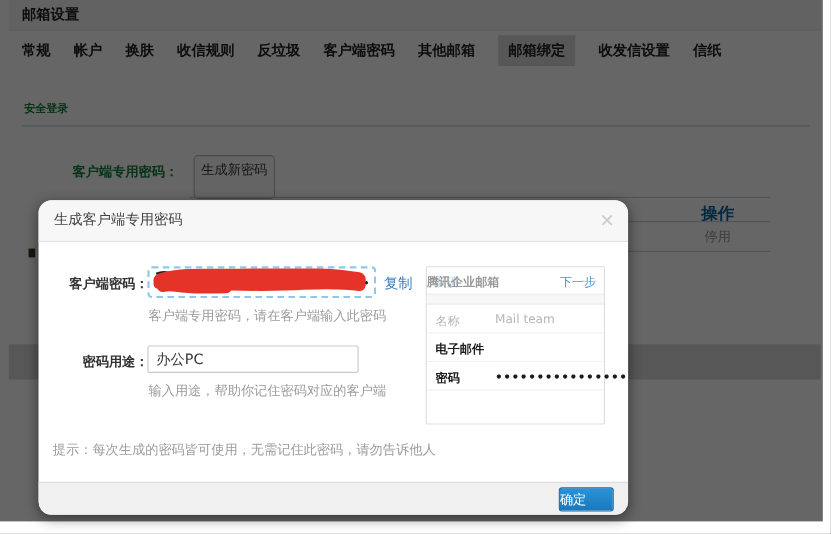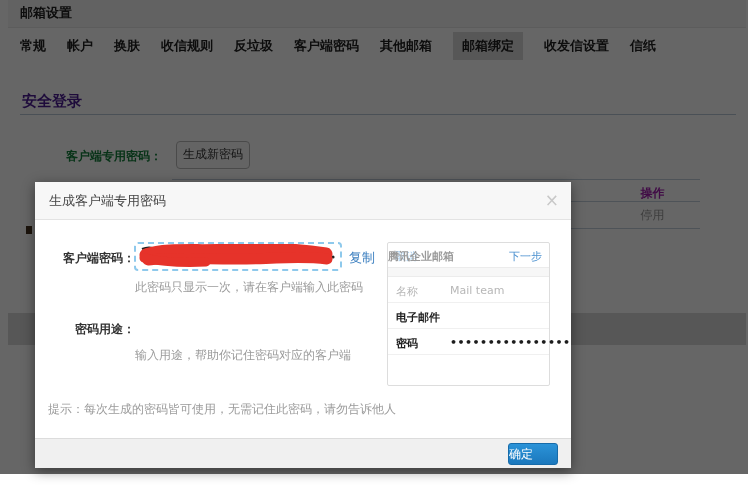--- a/index.html
+++ b/index.html
@@ -9,42 +9,42 @@
 
   
   .underlay { position:absolute; inset:0;font-family:Liberation Mono, monospace; }
   .titlebar { position:absolute; left:8px; top:0; width:738px; height:28px;
               background:#f4f4f4; border-bottom:1px solid #e6e6e6;
               font-size:13px; font-weight:bold; color:#222; line-height:28px; padding-left:12px; }
   .tabbar { position:absolute; left:8px; top:28px; width:738px; height:36px; background:#ffffff;
             display:flex; align-items:center; gap:21px; padding-left:12px; }
   .tab { font-size:13px; font-weight:bold; color:#222; white-space:nowrap; cursor:pointer; padding:5px 0; }
   .tab.active { background:#d9d9d9; padding:5px 9px; }
-  .section-title { position:absolute; left:22px; top:92px; font-size:15px; font-weight:bold; color:#4c1d95; }
+  .section-title { position:absolute; left:22px; top:92px; font-size:10px; font-weight:bold; color:#15803d; }
   .section-divider { position:absolute; left:20px; top:114px; width:716px; height:1px; background:#b8c8d8; }
   .field-label { position:absolute; left:20px; top:148px; width:142px; text-align:right;
                  font-size:12px; font-weight:bold; color:#15803d; }
-  .gen-btn { position:absolute; left:176px; top:141px; width:74px; height:28px;
+  .gen-btn { position:absolute; left:176px; top:141px; width:74px; height:40px;
              border:1px solid #b9b9b9; border-radius:4px; background:#fbfbfb;
              font-size:12px; color:#333; text-align:center; line-height:26px; cursor:pointer; }
   .tline { position:absolute; left:172px; width:528px; height:1px; background:#c2cfdc; }
   .t1 { top:179px; } .t2 { top:201px; } .t3 { top:228px; }
   .op-header { position:absolute; left:610px; top:185px; width:85px; text-align:center;
-               font-size:12px; font-weight:bold; color:#a21caf; }
+               font-size:15px; font-weight:bold; color:#0369a1; }
   .op-link { position:absolute; left:610px; top:207px; width:85px; text-align:center;
              font-size:12px; color:#999; cursor:pointer; }
   .gray-band { position:absolute; left:8px; top:313px; width:738px; height:32px; background:#d9d9d9; }
   .tiny-marker { position:absolute; left:26px; top:226px; width:6px; height:8px; background:#46321e; }
 
   
   .overlay { position:absolute; left:0; top:0; width:748px; height:474px; background:rgba(0,0,0,0.60); }
 
   
   .modal { position:absolute; left:35px; top:182px; width:536px; height:286px;
-           background:#ffffff; border-radius:0; overflow:hidden;
+           background:#ffffff; border-radius:12px; overflow:hidden;
            box-shadow:0 3px 12px rgba(0,0,0,0.45); }
   .modal-header { position:absolute; left:0; top:0; width:100%; height:38px;
                   background:#f7f7f7; border-bottom:1px solid #e3e3e3; }
   .modal-title { font-size:13px; color:#444; line-height:38px; padding-left:14px; }
   .modal-close { position:absolute; right:12px; top:8px; font-size:17px; color:#c8c8c8;
                  cursor:pointer; line-height:20px; }
 
   .pwd-label { position:absolute; left:12px; top:68px; width:88px; text-align:right;
                font-size:12px; font-weight:bold; color:#333; }
   .pwd-box { position:absolute; left:99px; top:60px; width:208px; height:29px;
@@ -135,23 +135,24 @@
         <path d="M6 5 q7 -3 14 0" stroke="#222" stroke-width="2.2" fill="none"></path>
         <path d="M168 5 q9 -4 18 2 l6 3" stroke="#222" stroke-width="2.4" fill="none"></path>
         <circle cx="197" cy="13" r="1.6" fill="#222"></circle>
 
         <path d="M10 11 C 32 4, 62 8, 96 6 C 130 4, 164 6, 190 10" stroke="#e6332a" stroke-width="13" fill="none" stroke-linecap="round"></path>
         <path d="M12 16 C 42 12, 92 17, 140 14 C 164 13, 183 14, 191 15" stroke="#e6332a" stroke-width="11" fill="none" stroke-linecap="round"></path>
         <path d="M8 14 C 26 18, 48 19, 70 18" stroke="#e6332a" stroke-width="9" fill="none" stroke-linecap="round"></path>
       </svg>
     </div>
     <div class="copy-link">复制</div>
-    <div class="note note1">此密码只显示一次，请在客户端输入此密码</div>
+    <div class="note note1">客户端专用密码，请在客户端输入此密码</div>
 
     <div class="usage-label">密码用途：</div>
+    <input class="usage-input" type="text" value="办公PC" style="">
     <div class="note note2">输入用途，帮助你记住密码对应的客户端</div>
 
     <div class="preview">
       <div class="pv-nav">
         <span class="pv-cancel">取消</span>
         <span class="pv-title">腾讯企业邮箱</span>
         <span class="pv-next">下一步</span>
       </div>
       <div class="pv-gap"></div>
       <div id="pv-rows">

